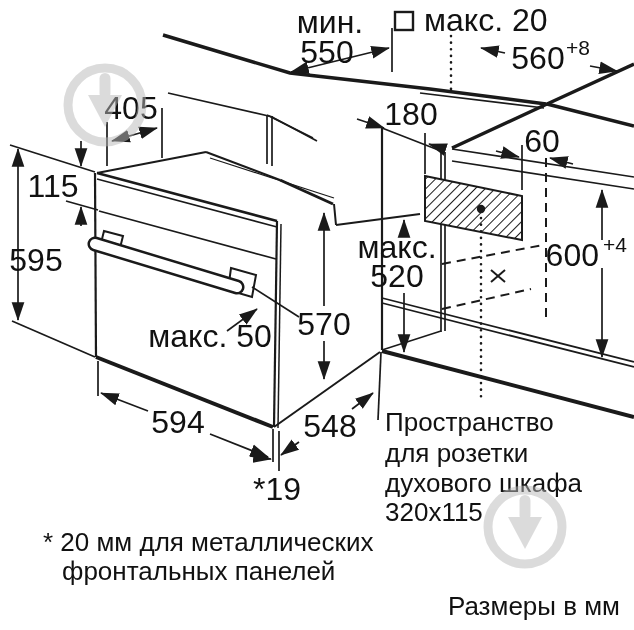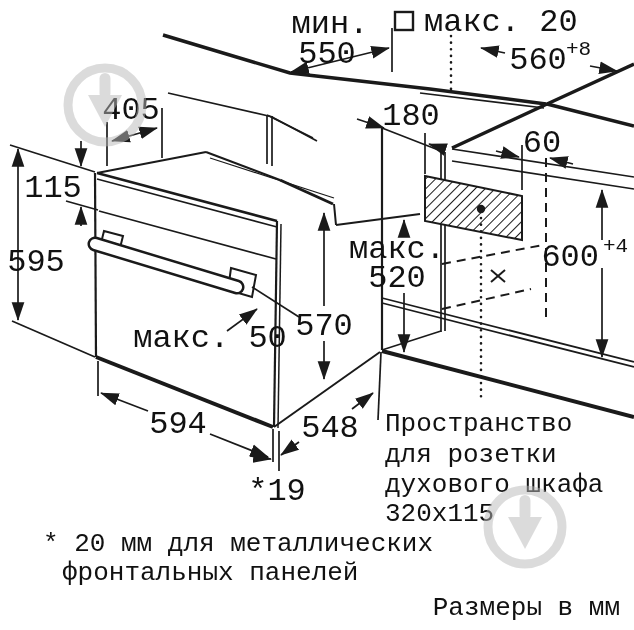--- a/index.html
+++ b/index.html
@@ -1,17 +1,17 @@
 <!DOCTYPE html>
 <html><head>
 <meta charset="utf-8">
 <style>
   html,body{margin:0;padding:0;background:#ffffff;}
   .stage{position:relative;width:634px;height:630px;background:#ffffff;overflow:hidden;
-         font-family:Liberation Mono, monospace;}
+         font-family:Liberation Sans, sans-serif;}
   svg{display:block;}
   .ln{stroke:#1a1a1a;fill:none;}
   .dim{stroke:#1a1a1a;stroke-width:1.7;fill:none;}
   .tick{stroke:#1a1a1a;stroke-width:1.7;fill:none;}
   .dash{stroke:#1a1a1a;stroke-width:2;fill:none;stroke-dasharray:9 6;}
   .dots{stroke:#1a1a1a;stroke-width:2.6;fill:none;stroke-dasharray:0.1 6.5;stroke-linecap:round;}
   text{fill:#111;}
   .dimtxt{font-size:32px;}
   .toltxt{font-size:21px;}
   .notetxt{font-size:26px;}

